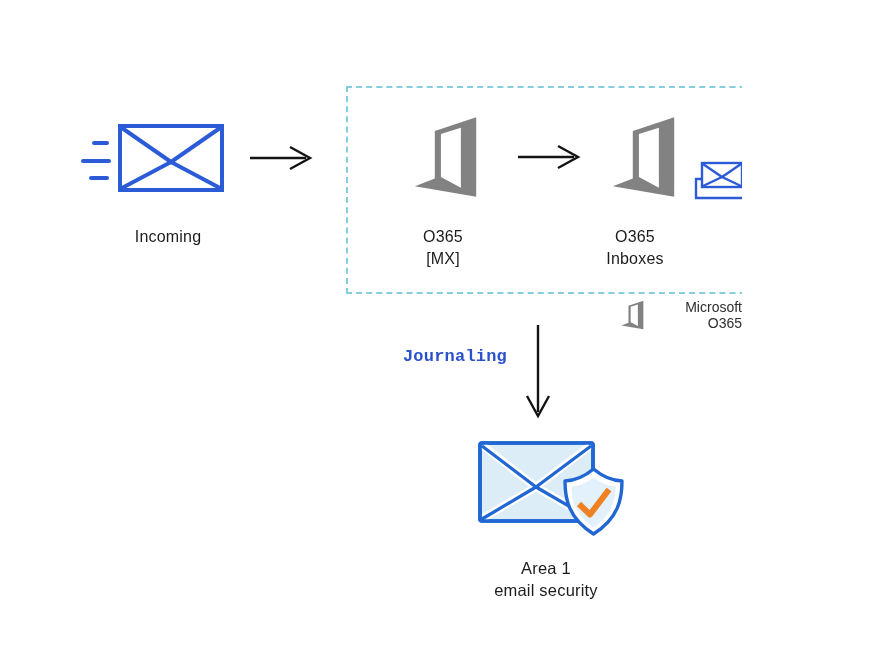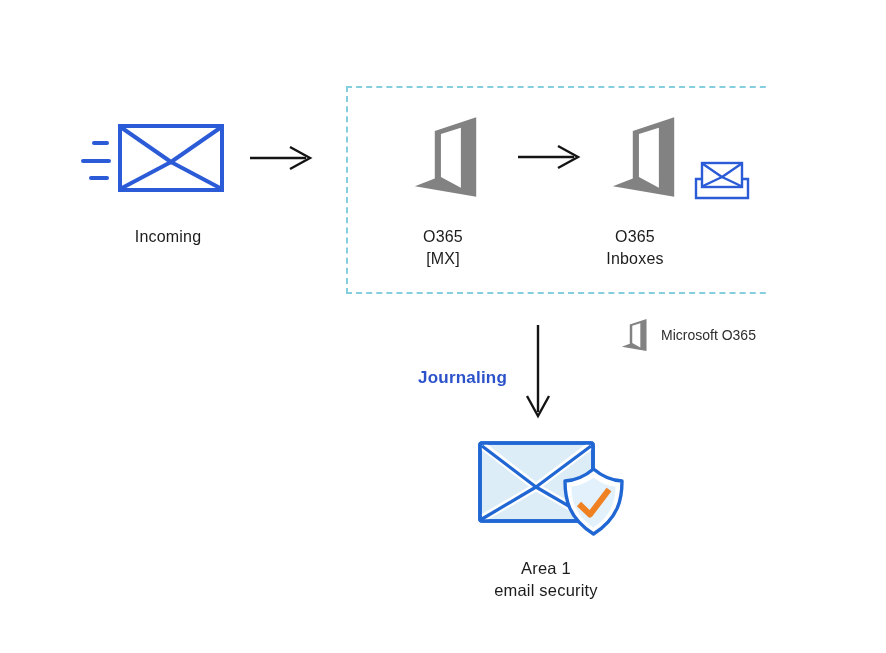--- a/index.html
+++ b/index.html
@@ -1,34 +1,34 @@
 <!DOCTYPE html>
 <html style="--primary_blue: #2b5bd7; --security_blue: #2067d4; --light_blue_fill: #dcedf8; --inner_shield_fill: #e2f1fb; --dash_teal: #85cede; --office_gray: #828282; --orange_check: #ef8122; --journaling_blue: #2b52cb; --arrow_black: #141414; --text_black: #1c1c1c; --legend_text: #2e2e2e;"><head>
 <meta charset="utf-8">
 <style>
   html,body{margin:0;padding:0;background:#ffffff;}
   .canvas{
     position:relative;width:742px;height:653px;background:#ffffff;overflow:hidden;
-    font-family:"Liberation Sans", sans-serif;color:var(--text_black);padding-left:24px;
+    font-family:"Liberation Sans", sans-serif;color:var(--text_black);
   }
   .abs{position:absolute;}
   .node-label{
     text-align:center;font-size:16px;line-height:22px;color:var(--text_black);
     letter-spacing:0.2px;
   }
   .speed-line{position:absolute;height:4px;border-radius:2px;background:var(--primary_blue);}
   .dashed-box{
     position:absolute;left:346px;top:86px;width:436px;height:204px;
     border:2px dashed var(--dash_teal);background:transparent;
   }
-  .legend-row{position:absolute;left:618px;top:316px;display:flex;align-items:center;gap:12px;}
+  .legend-row{position:absolute;left:618px;top:296px;display:flex;align-items:center;gap:12px;text-align:right;}
   .legend-text{font-size:14px;color:var(--legend_text);}
   .journaling{
-    position:absolute;left:397px;top:368px;width:110px;text-align:right;
-    font-size:17px;font-weight:600;color:var(--journaling_blue);letter-spacing:0.2px;
+    position:absolute;left:397px;top:347px;width:110px;text-align:right;
+    font-size:17px;font-weight:600;color:var(--journaling_blue);letter-spacing:0.2px;font-family:Liberation Mono, monospace;
   }
   svg{display:block;}
 </style>
 </head>
 <body>
 
 <div class="canvas">
 
   <div>
     <div class="speed-line" style="left:92px;top:141px;width:17px;"></div>

